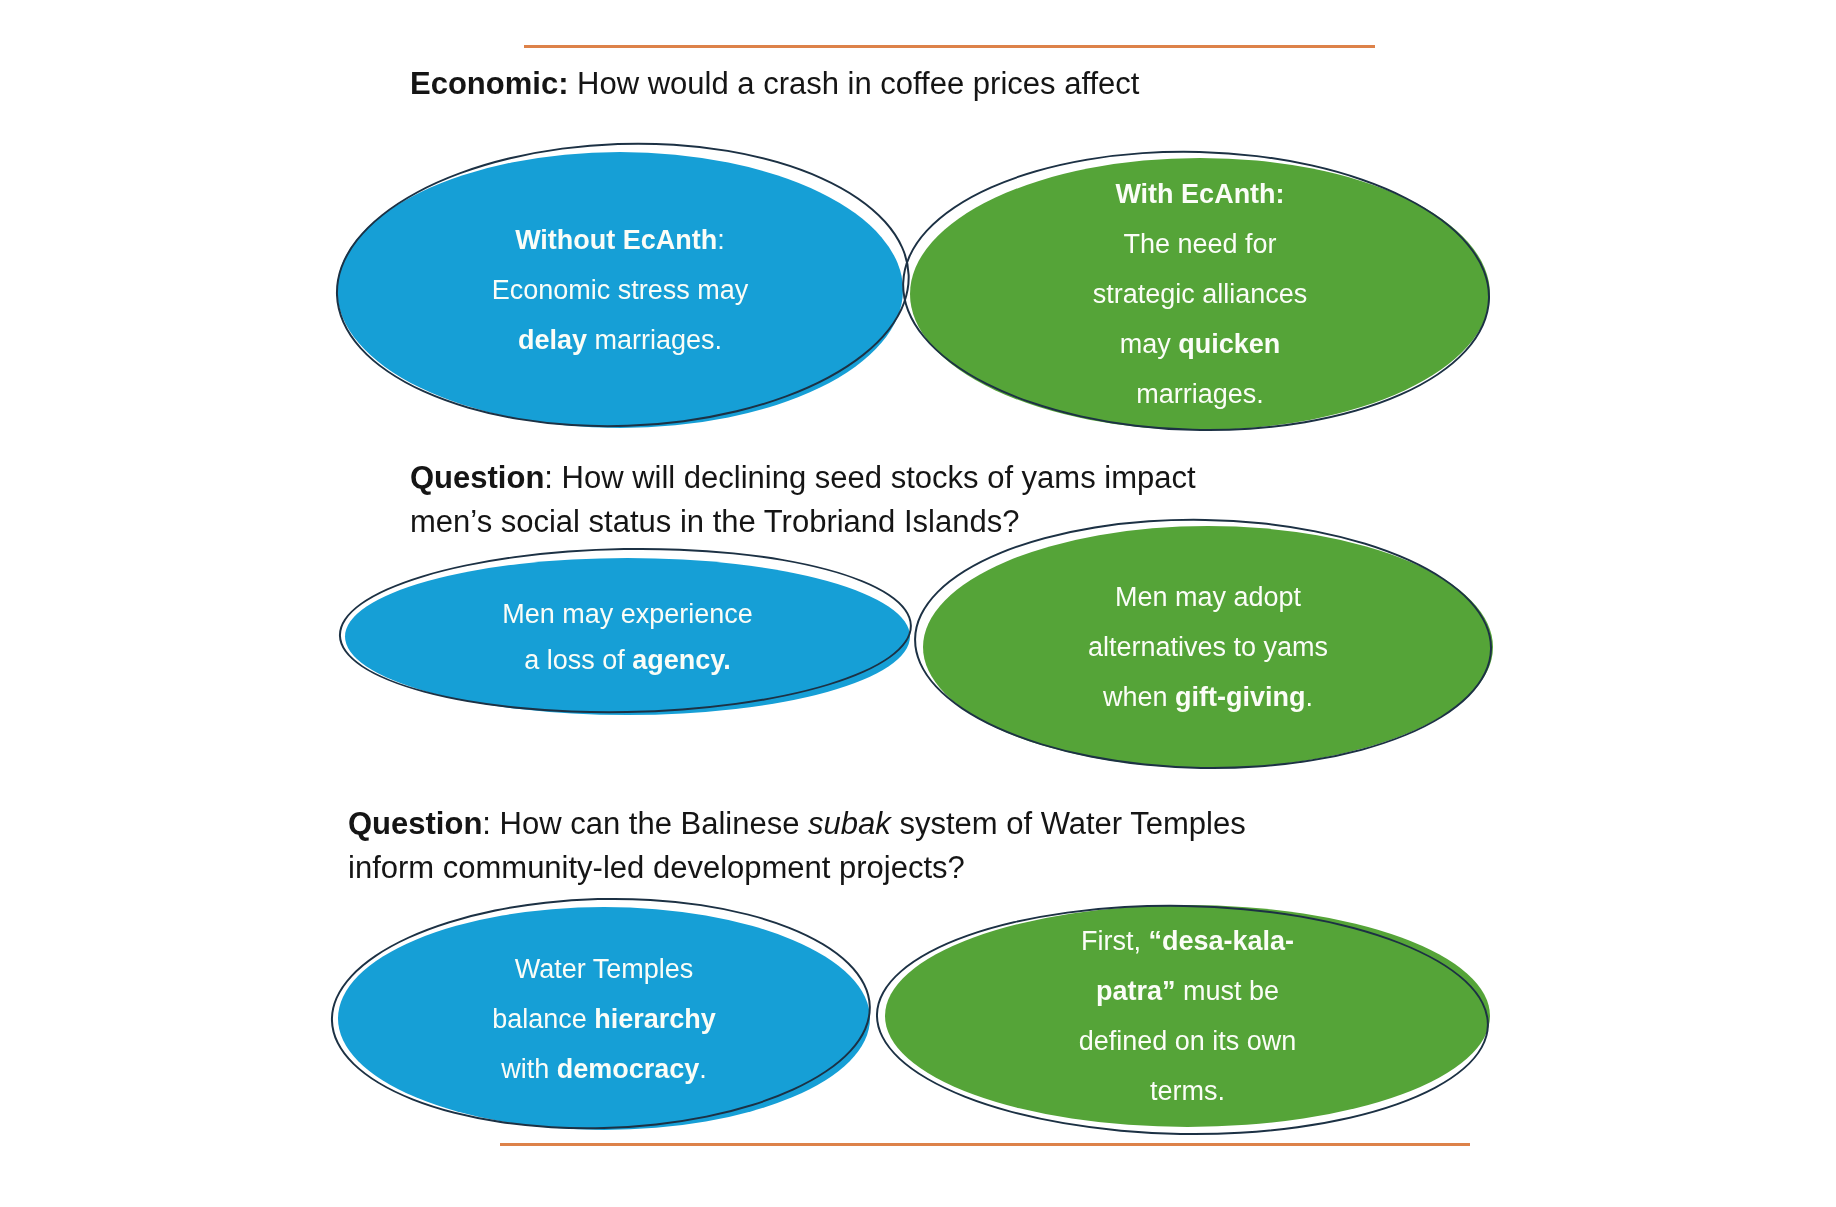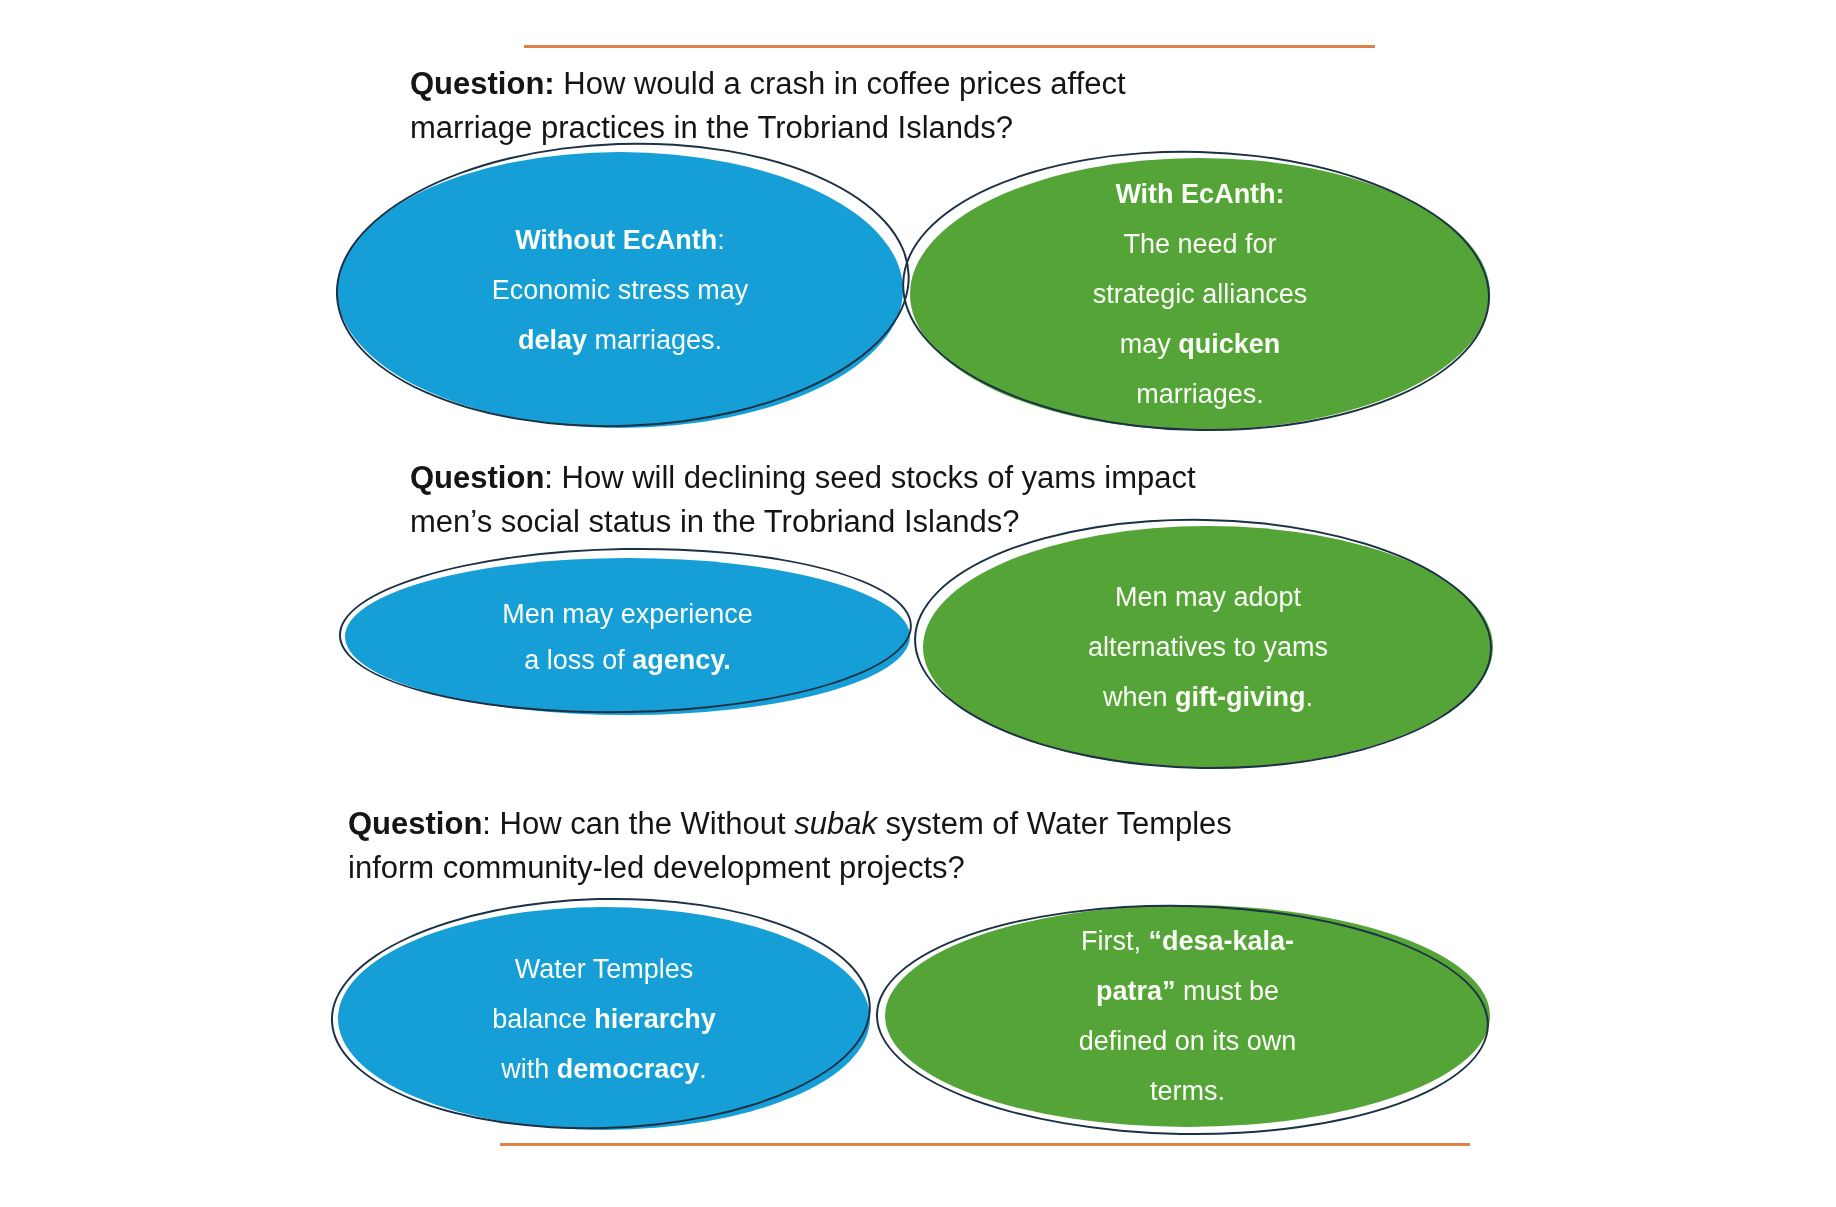--- a/index.html
+++ b/index.html
@@ -62,22 +62,21 @@
   .rline span.i { font-style:italic;text-align:center; }
 </style>
 </head>
 <body>
 
 <div class="slide">
 
   <div class="rule rule-top" style="background: rgb(221, 130, 73);"></div>
 
   <div class="question q1">
-      <div class="rline"><span class="b">Question:</span><span> How would a crash in coffee prices affect</span></div>
-      <div class="rline"><span>marriage practices in the Trobriand Islands?</span></div>
+      <div class="rline"><span class="b">Economic:</span><span> How would a crash in coffee prices affect</span></div>
     </div>
 
   <div class="bubble blue b1" style="background: rgb(22, 159, 214);">
     <div class="outline" style="border-color: rgb(28, 49, 68);"></div>
     <div class="btext">
         <div class="rline"><span class="b">Without EcAnth</span><span>:</span></div>
         <div class="rline"><span>Economic stress may</span></div>
         <div class="rline"><span class="b">delay</span><span> marriages.</span></div>
       </div>
   </div>
@@ -109,21 +108,21 @@
   <div class="bubble green g2" style="background: rgb(85, 164, 56);">
     <div class="outline" style="border-color: rgb(28, 49, 68);"></div>
     <div class="btext">
         <div class="rline"><span>Men may adopt</span></div>
         <div class="rline"><span>alternatives to yams</span></div>
         <div class="rline"><span>when </span><span class="b">gift-giving</span><span>.</span></div>
       </div>
   </div>
 
   <div class="question q3">
-      <div class="rline"><span class="b">Question</span><span>: How can the Without </span><span class="i">subak</span><span> system of Water Temples</span></div>
+      <div class="rline"><span class="b">Question</span><span>: How can the Balinese </span><span class="i">subak</span><span> system of Water Temples</span></div>
       <div class="rline"><span>inform community-led development projects?</span></div>
     </div>
 
   <div class="bubble blue b3" style="background: rgb(22, 159, 214);">
     <div class="outline" style="border-color: rgb(28, 49, 68);"></div>
     <div class="btext">
         <div class="rline"><span>Water Temples</span></div>
         <div class="rline"><span>balance </span><span class="b">hierarchy</span></div>
         <div class="rline"><span>with </span><span class="b">democracy</span><span>.</span></div>
       </div>

